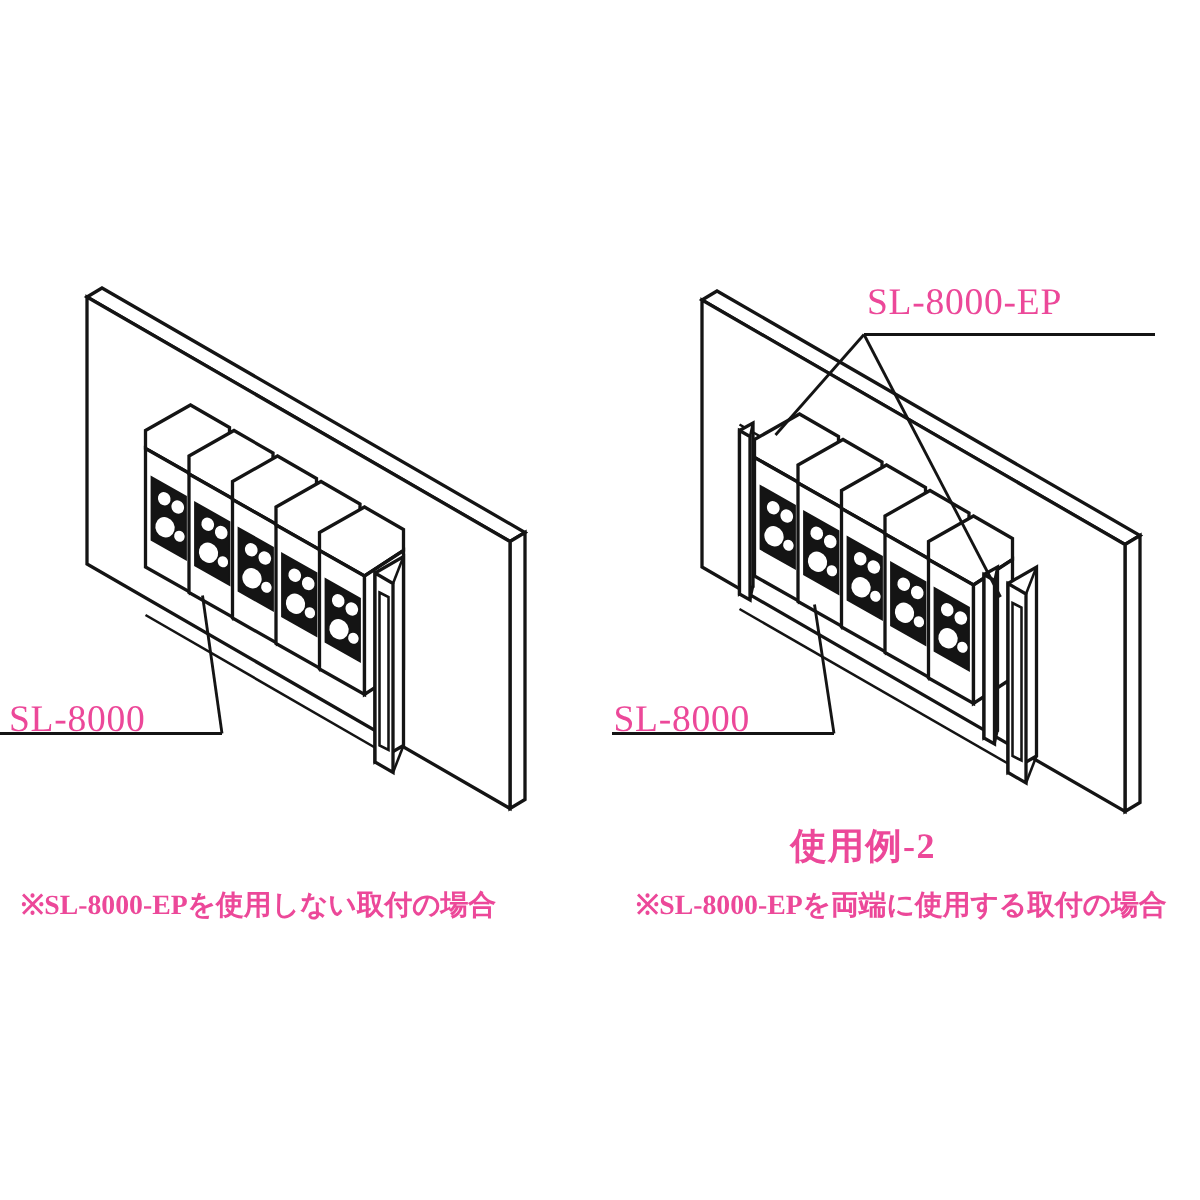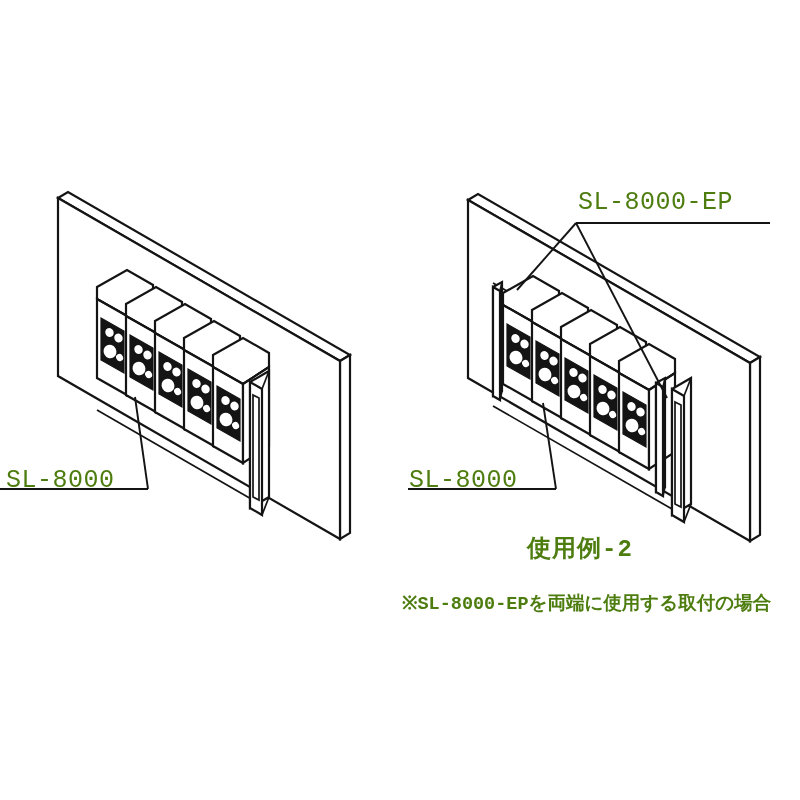--- a/index.html
+++ b/index.html
@@ -51,45 +51,45 @@
   }
   .leader {
     fill: none;
     stroke: #141414;
     stroke-width: 1.9;
   }
   
   .lbl {
     position: absolute;
     white-space: nowrap;
-    color: #4d7c0f;
-    font-family: Liberation Mono, monospace;
+    color: #ec4899;
+    font-family: Liberation Serif, serif;
   }
   .part-label {
     font-size: 25px;
     letter-spacing: 0.5px;
     font-weight: 400;
   }
   .case-title {
     font-size: 24px;
     font-weight: 700;
     letter-spacing: 1px;
   }
   .case-note {
     font-size: 18.5px;
     font-weight: 700;
     letter-spacing: 0px;
   }
   #label-sl8000-left  { left: 6px;   top: 466px; }
   #label-sl8000-right { left: 409px; top: 466px; }
   #label-sl8000ep     { left: 578px; top: 188px; }
   #title-case-1 { left: 118px; top: 551px; }
-  #title-case-2 { left: 527px; top: 532px; }
+  #title-case-2 { left: 527px; top: 548px; }
   #note-case-1  { left: 14px;  top: 589px; }
-  #note-case-2  { left: 402px; top: 589px; }
+  #note-case-2  { left: 424px; top: 589px; }
 </style>
 </head>
 <body>
 
 <div id="figure-root">
 
   <svg class="diagram" viewBox="0 0 800 800" xmlns="http://www.w3.org/2000/svg">
     <defs>
 
       <g id="term-block">
@@ -208,16 +208,17 @@
 
   <div class="lbl part-label" id="label-sl8000-left">SL-8000</div>
 
   <div class="lbl part-label" id="label-sl8000-right">SL-8000</div>
 
   <div class="lbl part-label" id="label-sl8000ep">SL-8000-EP</div>
 
 
   <div class="lbl case-title" id="title-case-2">使用例-2</div>
 
+  <div class="lbl case-note" id="note-case-1">※SL-8000-EPを使用しない取付の場合</div>
 
   <div class="lbl case-note" id="note-case-2">※SL-8000-EPを両端に使用する取付の場合</div>
 
 </div>
 
 </body></html>

